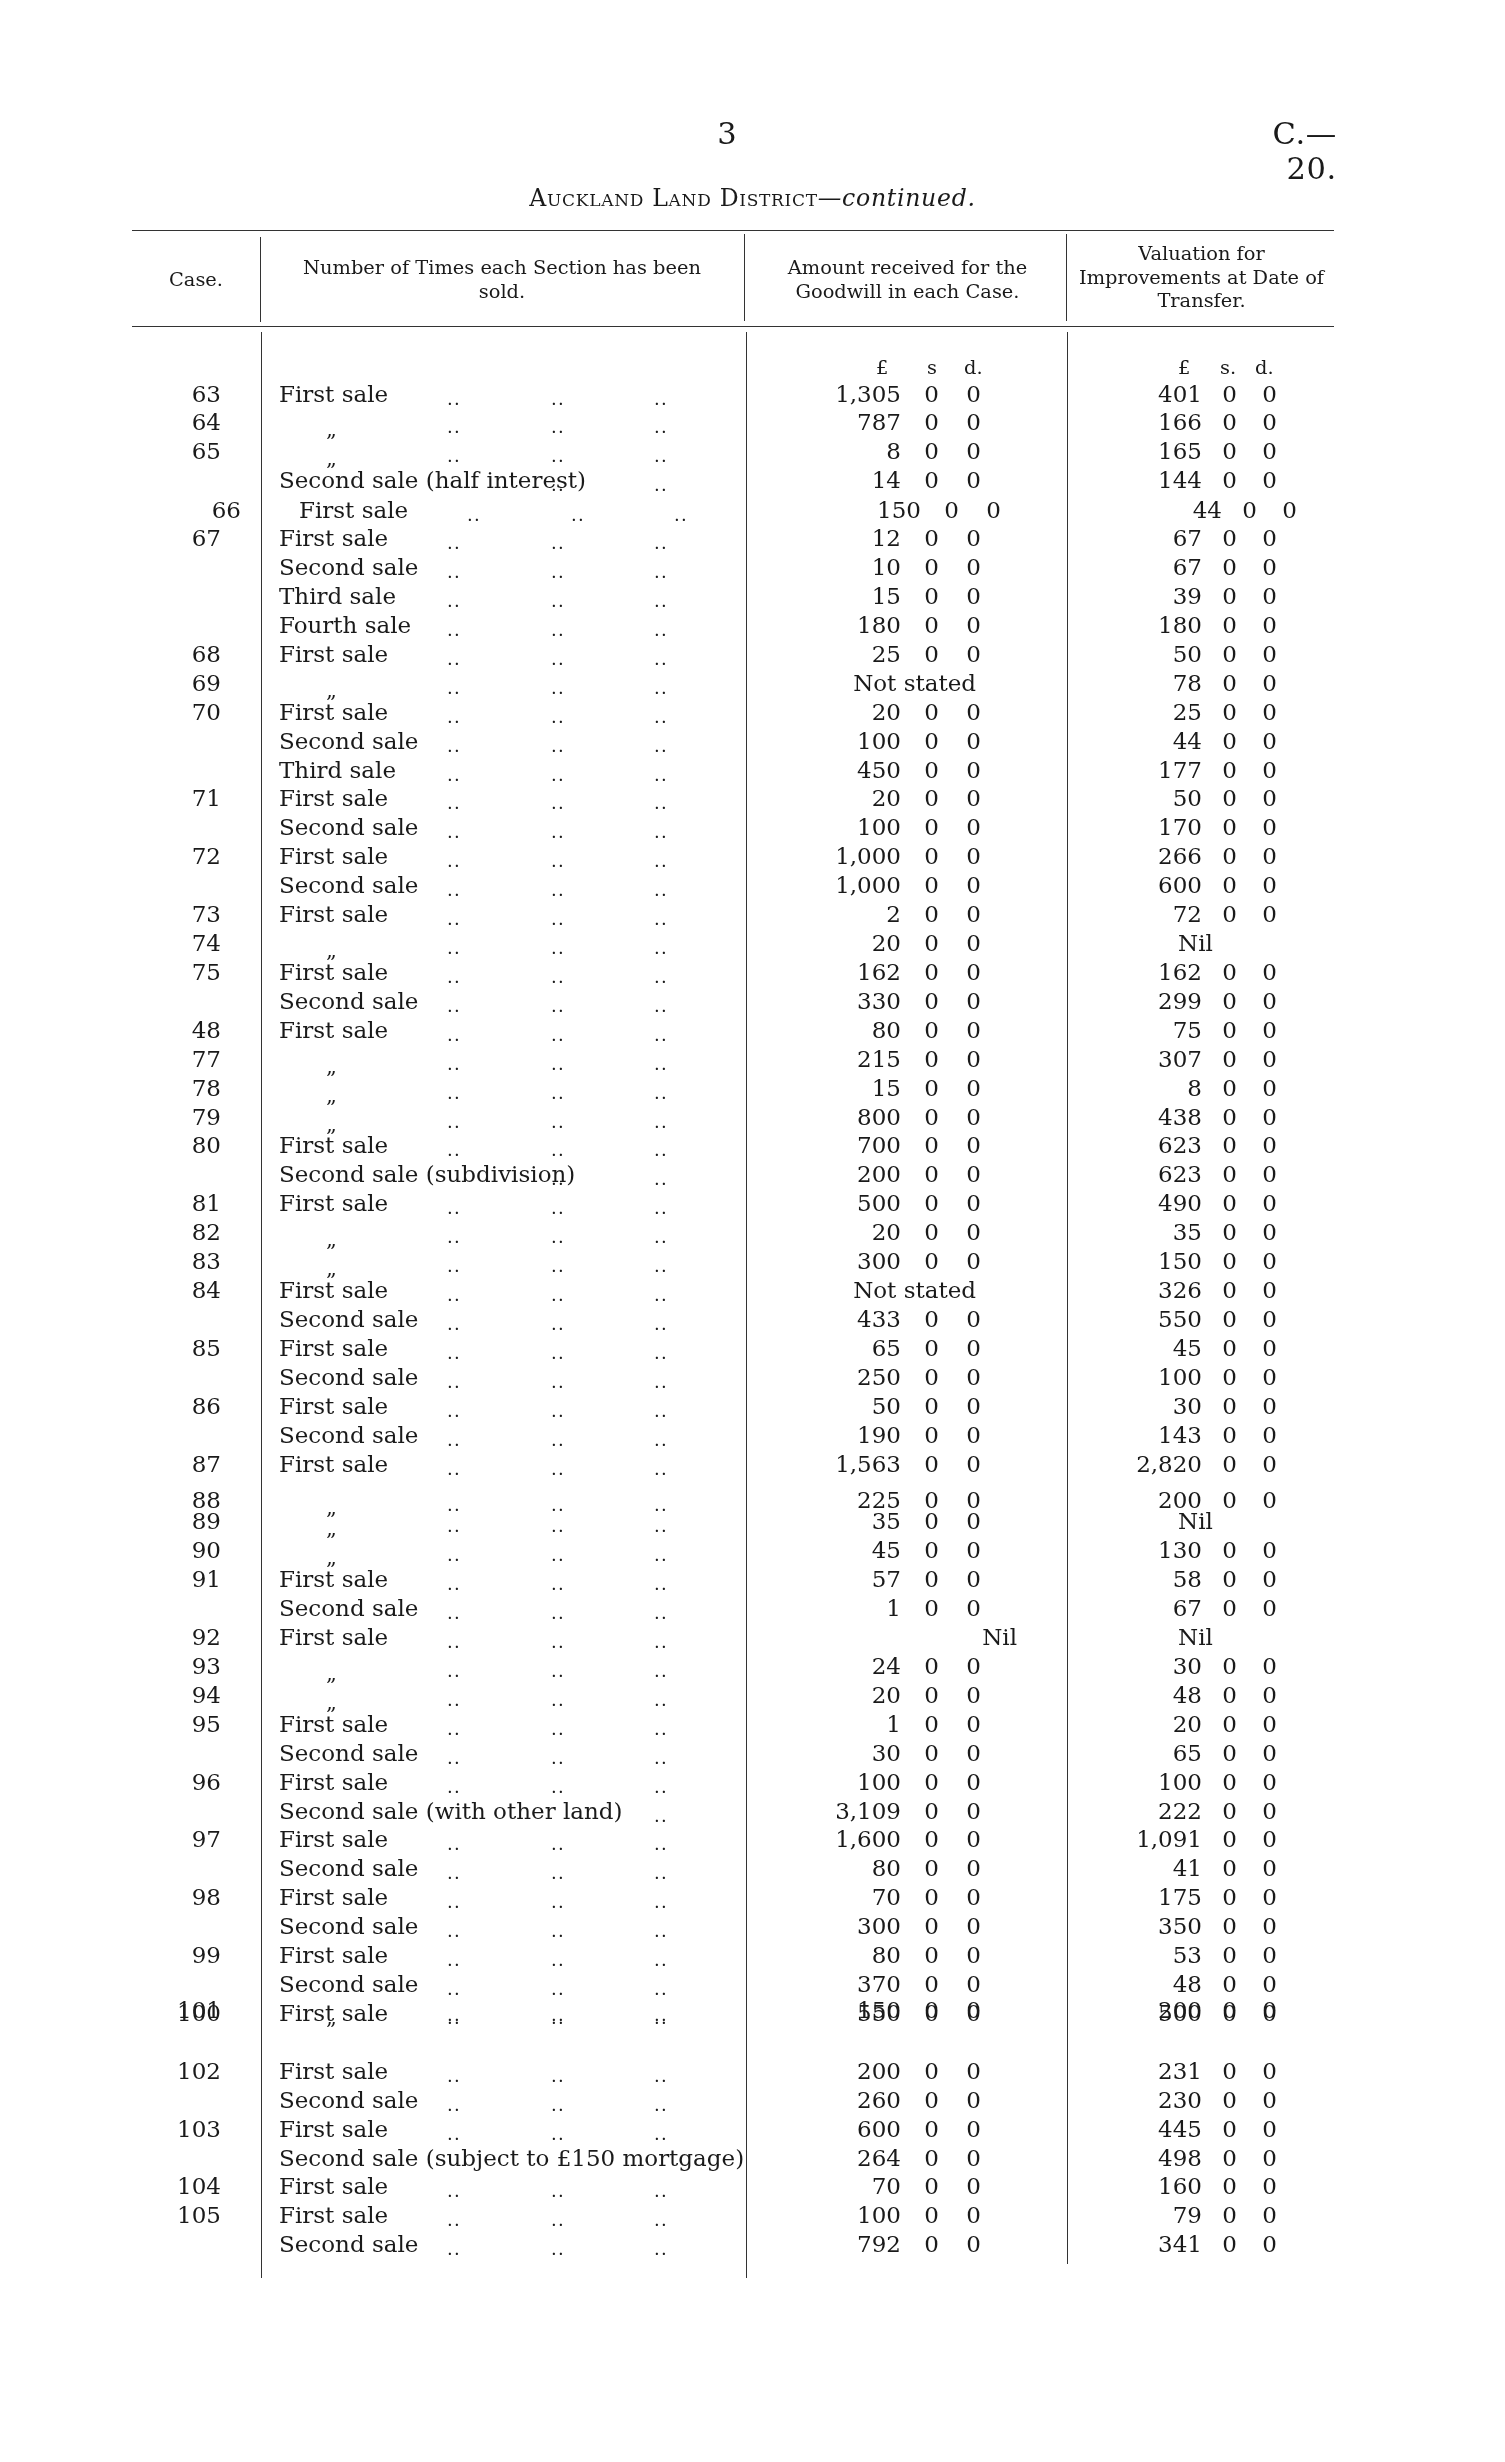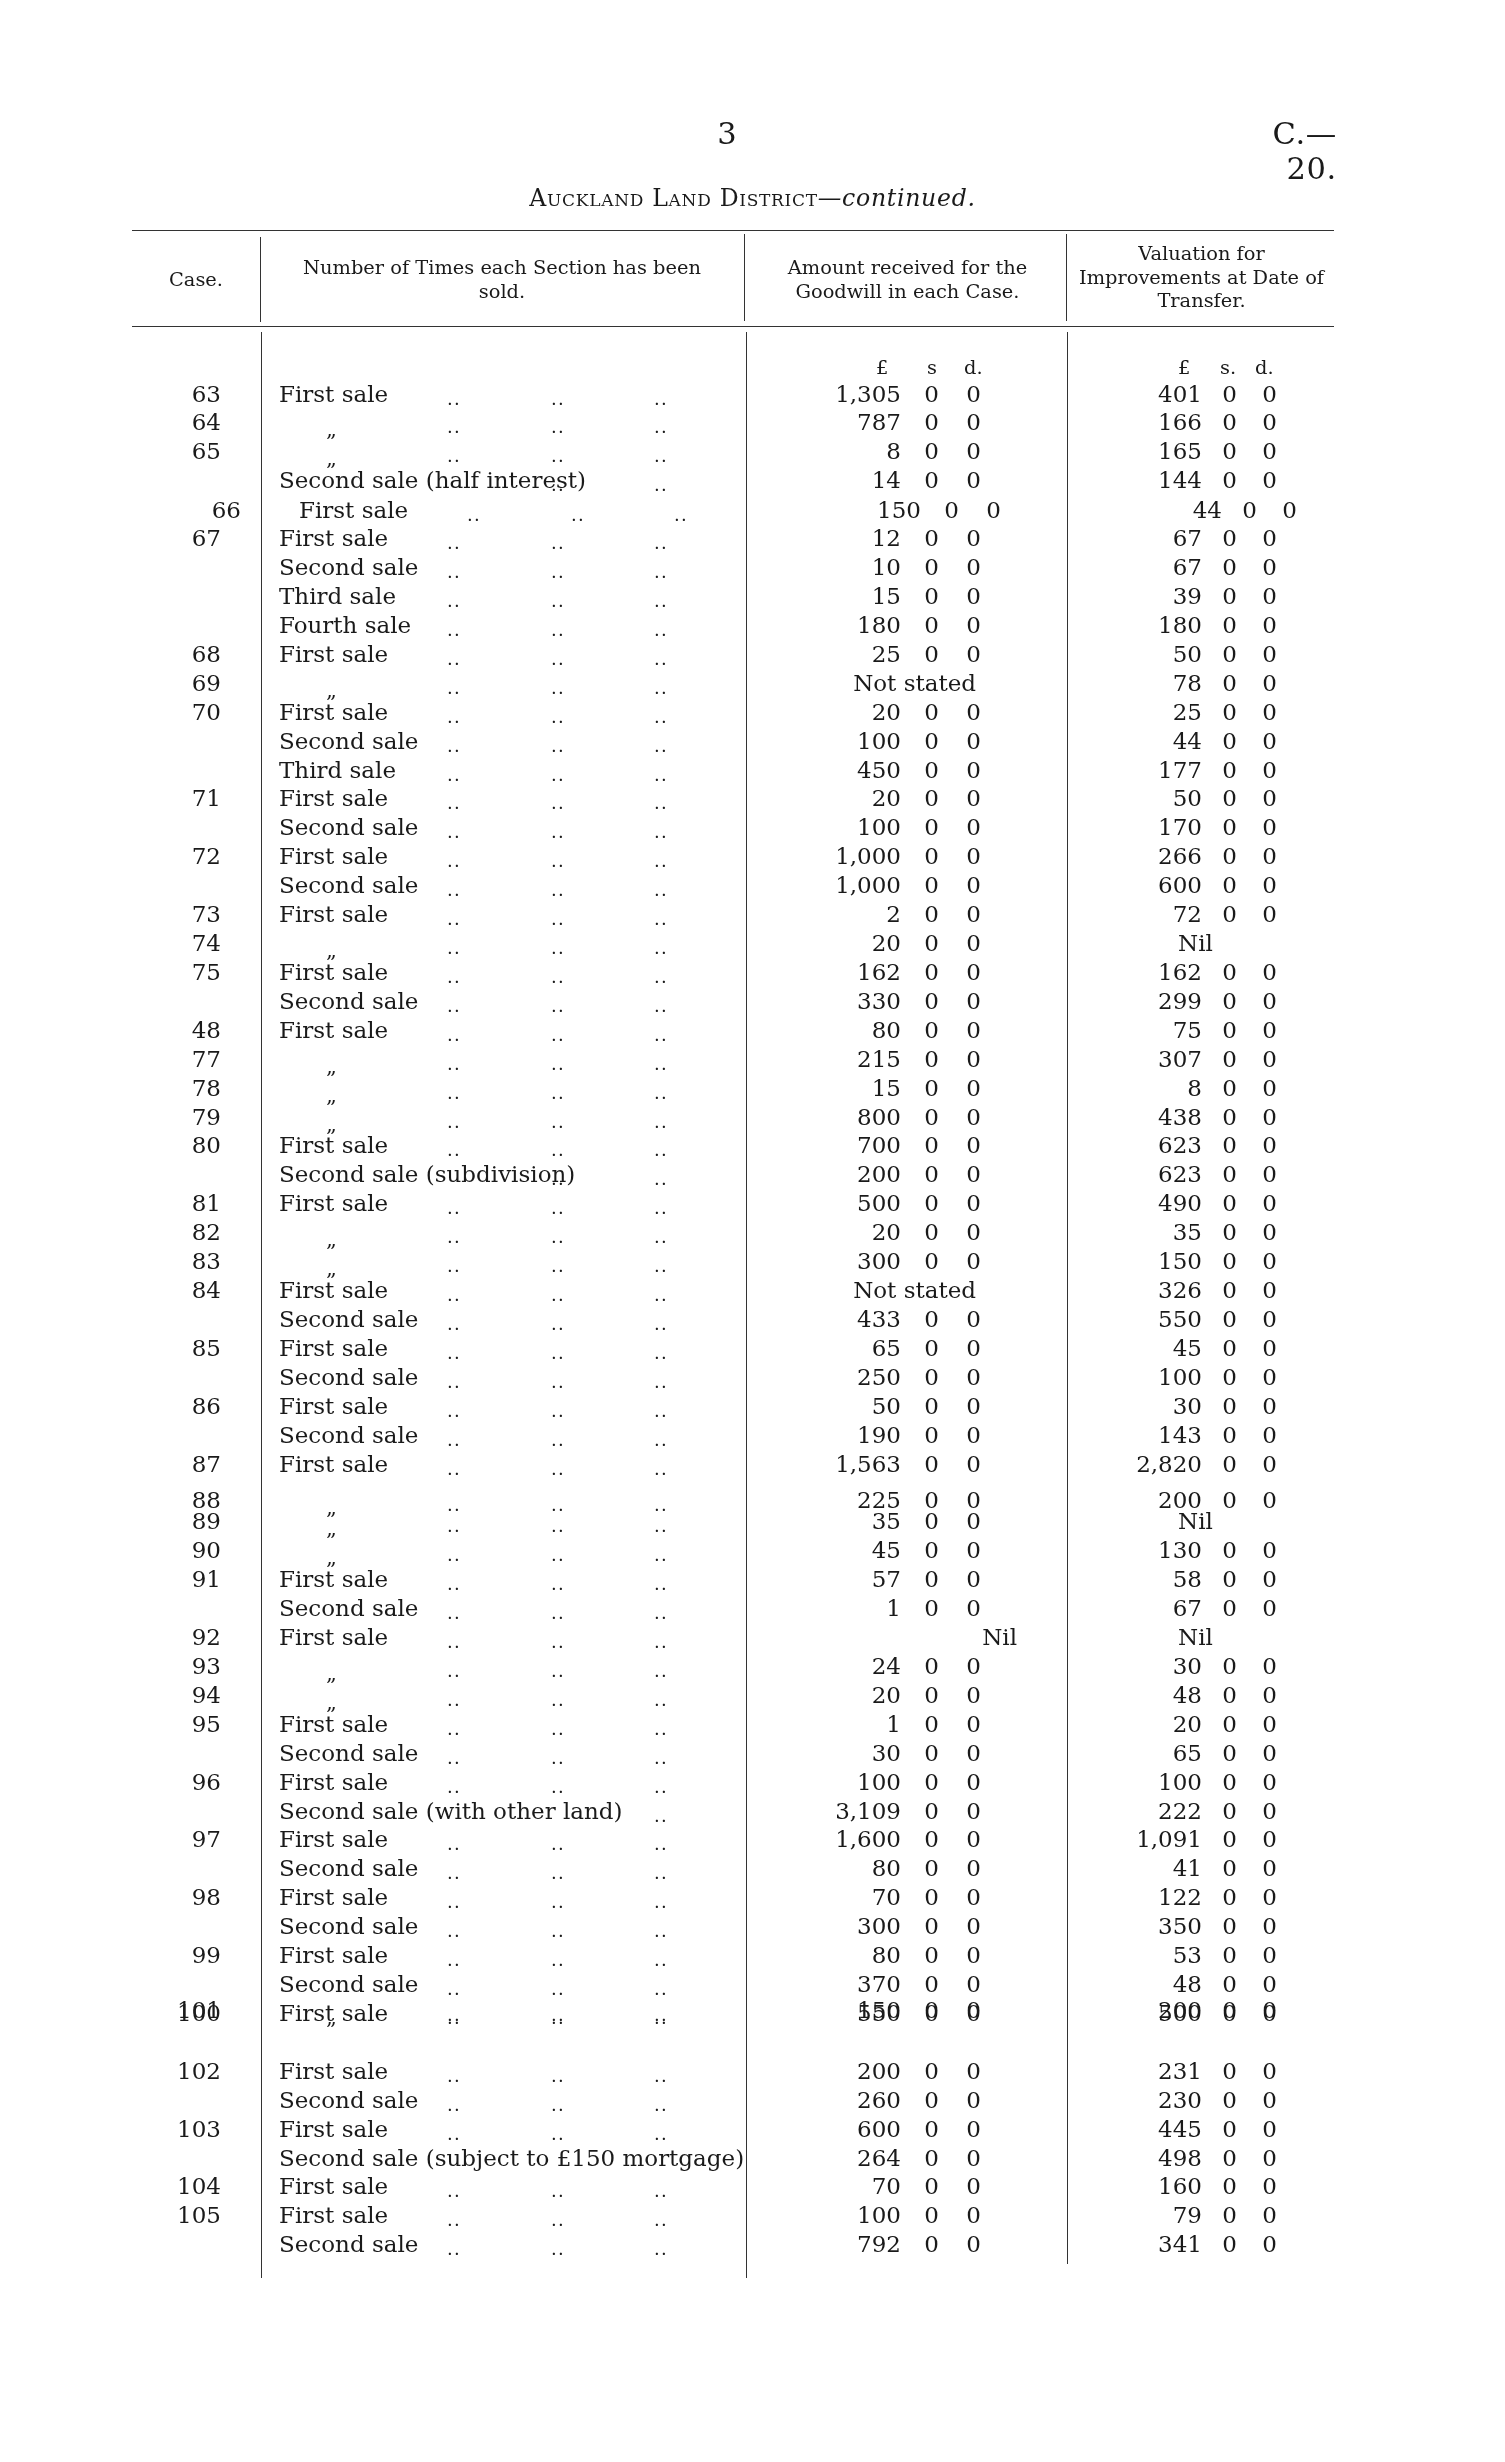--- a/index.html
+++ b/index.html
@@ -836,21 +836,21 @@
         <span class="case">98</span>
         <span class="desc">First sale</span>
         <span class="leader">
           <span style="left:170px">..</span>
           <span style="left:274px">..</span>
           <span style="left:377px">..</span>
         </span>
         <span class="g-l">70</span>
         <span class="g-s">0</span>
         <span class="g-d">0</span>
-        <span class="v-l">122</span>
+        <span class="v-l">175</span>
         <span class="v-s">0</span>
         <span class="v-d">0</span>
       </div>
       <div class="row" style="top: 1912px;">
         <span class="case"></span>
         <span class="desc">Second sale</span>
         <span class="leader">
           <span style="left:170px">..</span>
           <span style="left:274px">..</span>
           <span style="left:377px">..</span>

